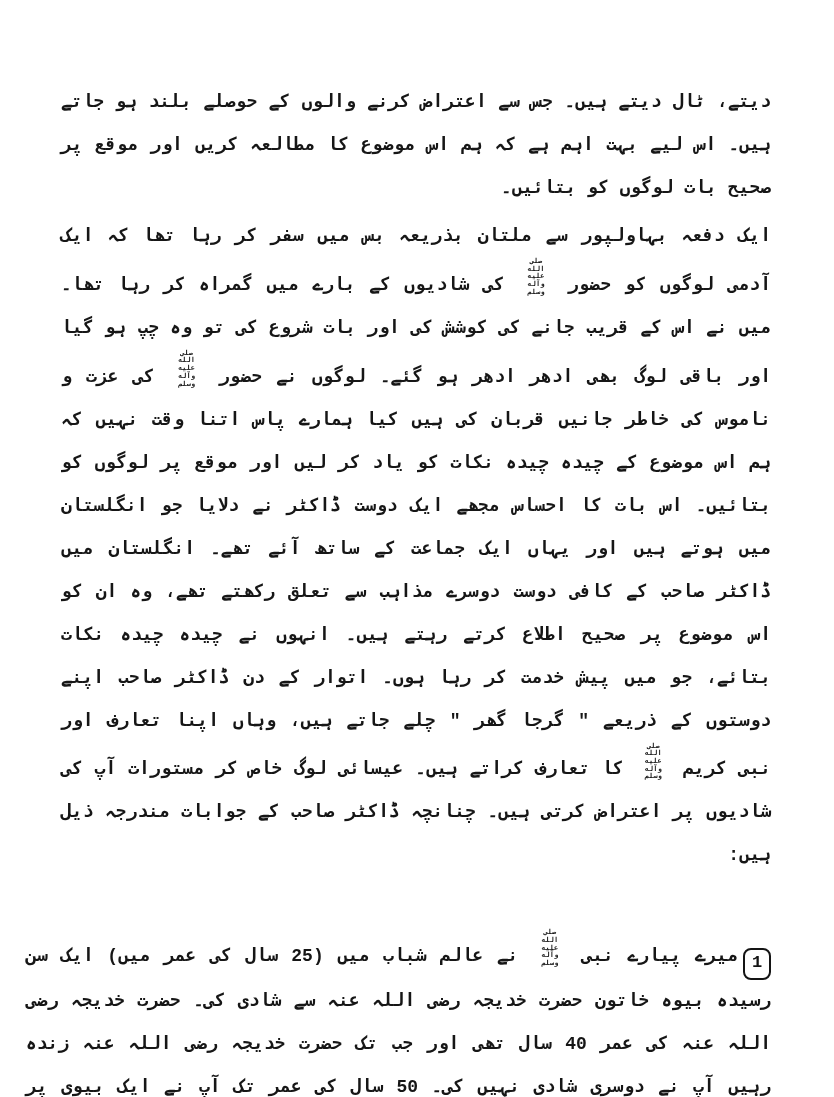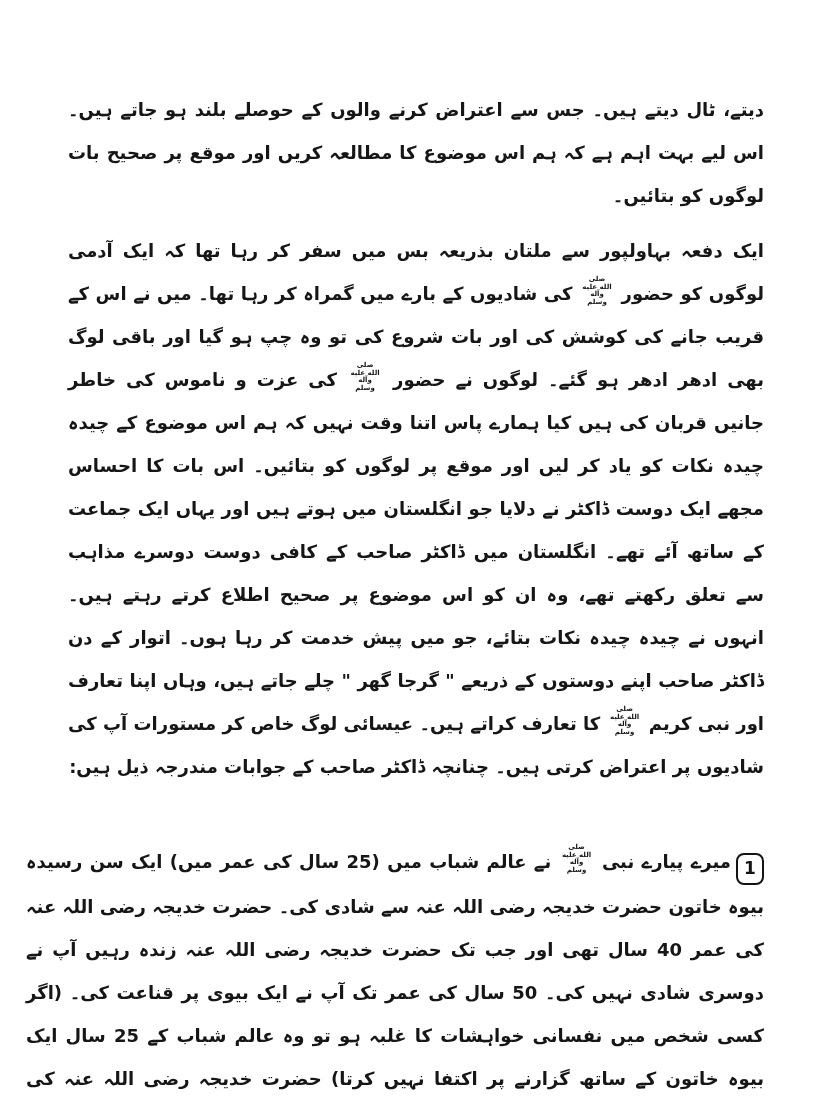--- a/index.html
+++ b/index.html
@@ -17,29 +17,30 @@
     direction: rtl;
     font-family: "DejaVu Sans", sans-serif;
   }
   .content {
     position: absolute;
     top: 76px;
     right: 58px;
     left: 56px;
   }
   p.para {
-    margin: 12px;
+    margin: 5px;
     color: #161616;
     font-size: 18px;
     font-weight: bold;
     line-height: 43px;
     text-align: justify;
     text-justify: inter-word;
     direction: rtl;
     unicode-bidi: embed;
+    font-family: Liberation Mono, monospace;
   }
   p.para.numbered-item {
     margin-top: 52px;
     margin-left: -30px; 
   }
   .numbox {
     display: inline-block;
     min-width: 24px;
     height: 28px;
     line-height: 26px;

